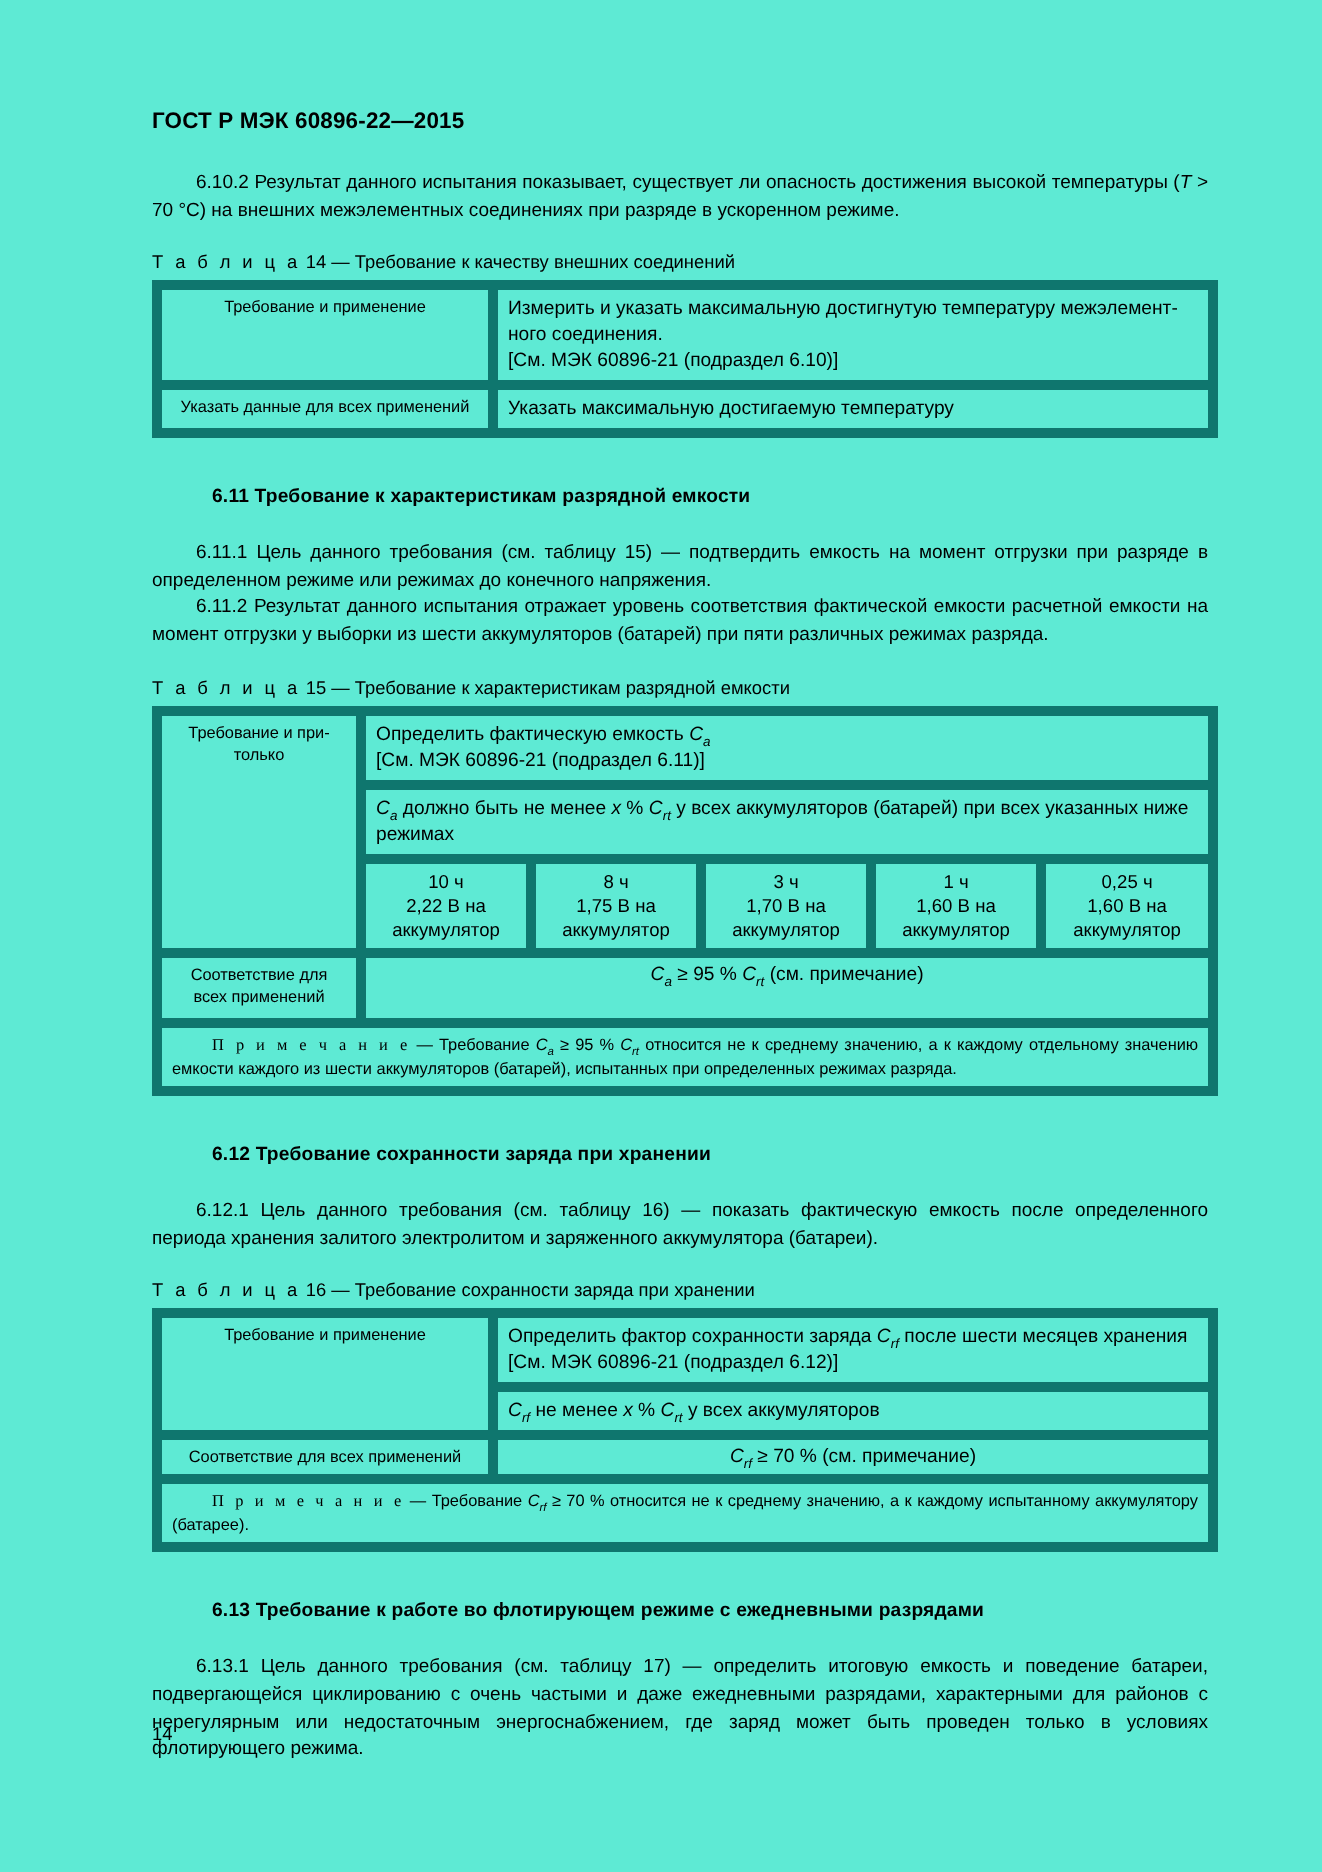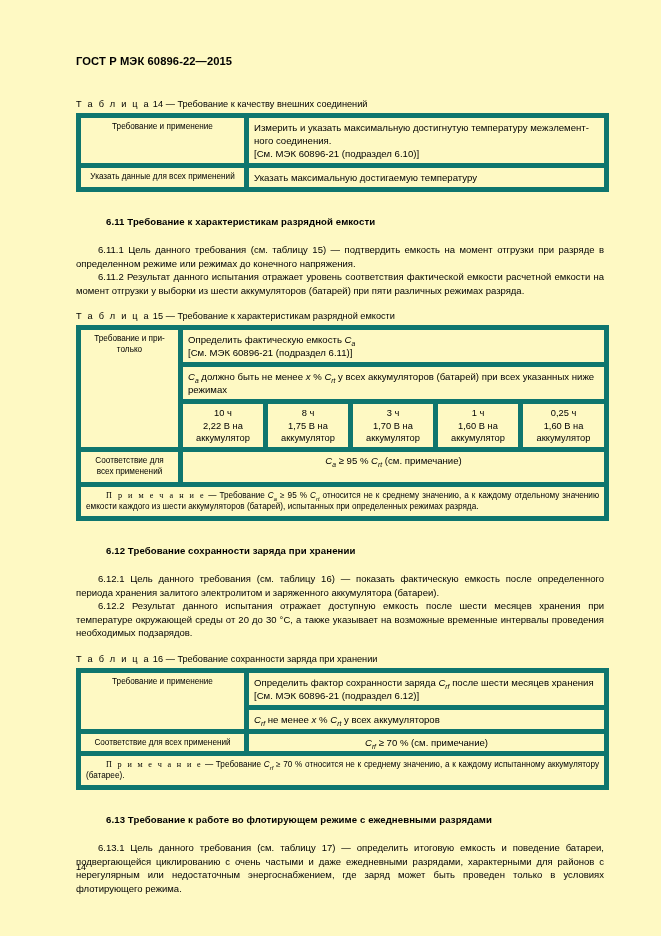--- a/index.html
+++ b/index.html
@@ -8,21 +8,21 @@
     background: #ffffff;
   }
   body {
     font-family: "Liberation Sans", sans-serif;
     color: #000000;
   }
   .page {
     position: relative;
     width: 661px;
     height: 936px;
-    background: #fef9c3;
+    background: #5eead4;
     overflow: hidden;
     box-sizing: border-box;
   }
   .content {
     position: absolute;
     left: 76px;
     top: 55px;
     width: 528px;
   }
   .doc-header {
@@ -128,20 +128,24 @@
 </style>
 </head>
 <body>
 
 <div class="page">
 
   <div class="content">
 
     <div class="doc-header">ГОСТ Р МЭК 60896-22—2015</div>
 
+    <p class="body-text">
+      6.10.2 Результат данного испытания показывает, существует ли опасность достижения высокой
+      температуры (<span class="ital">T</span> &gt; 70&nbsp;°C) на внешних межэлементных соединениях при разряде в ускоренном режиме.
+    </p>
 
     <div class="spacer-14"></div>
 
     <div class="table-caption">
       <span class="sp">Т а б л и ц а</span>
       <span>14</span>
       <span>—</span>
       <span>Требование к качеству внешних соединений</span>
     </div>
 
@@ -253,21 +257,20 @@
       </tbody>
     </table>
 
     <div class="spacer-16"></div>
 
     <h3 class="section-head">6.12  Требование сохранности заряда при хранении</h3>
 
     <div class="spacer-8"></div>
 
     <p class="body-text">6.12.1 Цель данного требования (см. таблицу 16) — показать фактическую емкость после определенного периода хранения залитого электролитом и заряженного аккумулятора (батареи).</p>
-    <p class="body-text">6.12.2 Результат данного испытания отражает доступную емкость после шести месяцев хранения при температуре окружающей среды от 20 до 30 °C, а также указывает на возможные временные интервалы проведения необходимых подзарядов.</p>
 
     <div class="spacer-14"></div>
 
     <div class="table-caption">
       <span class="sp">Т а б л и ц а</span>
       <span>16</span>
       <span>—</span>
       <span>Требование сохранности заряда при хранении</span>
     </div>
 

